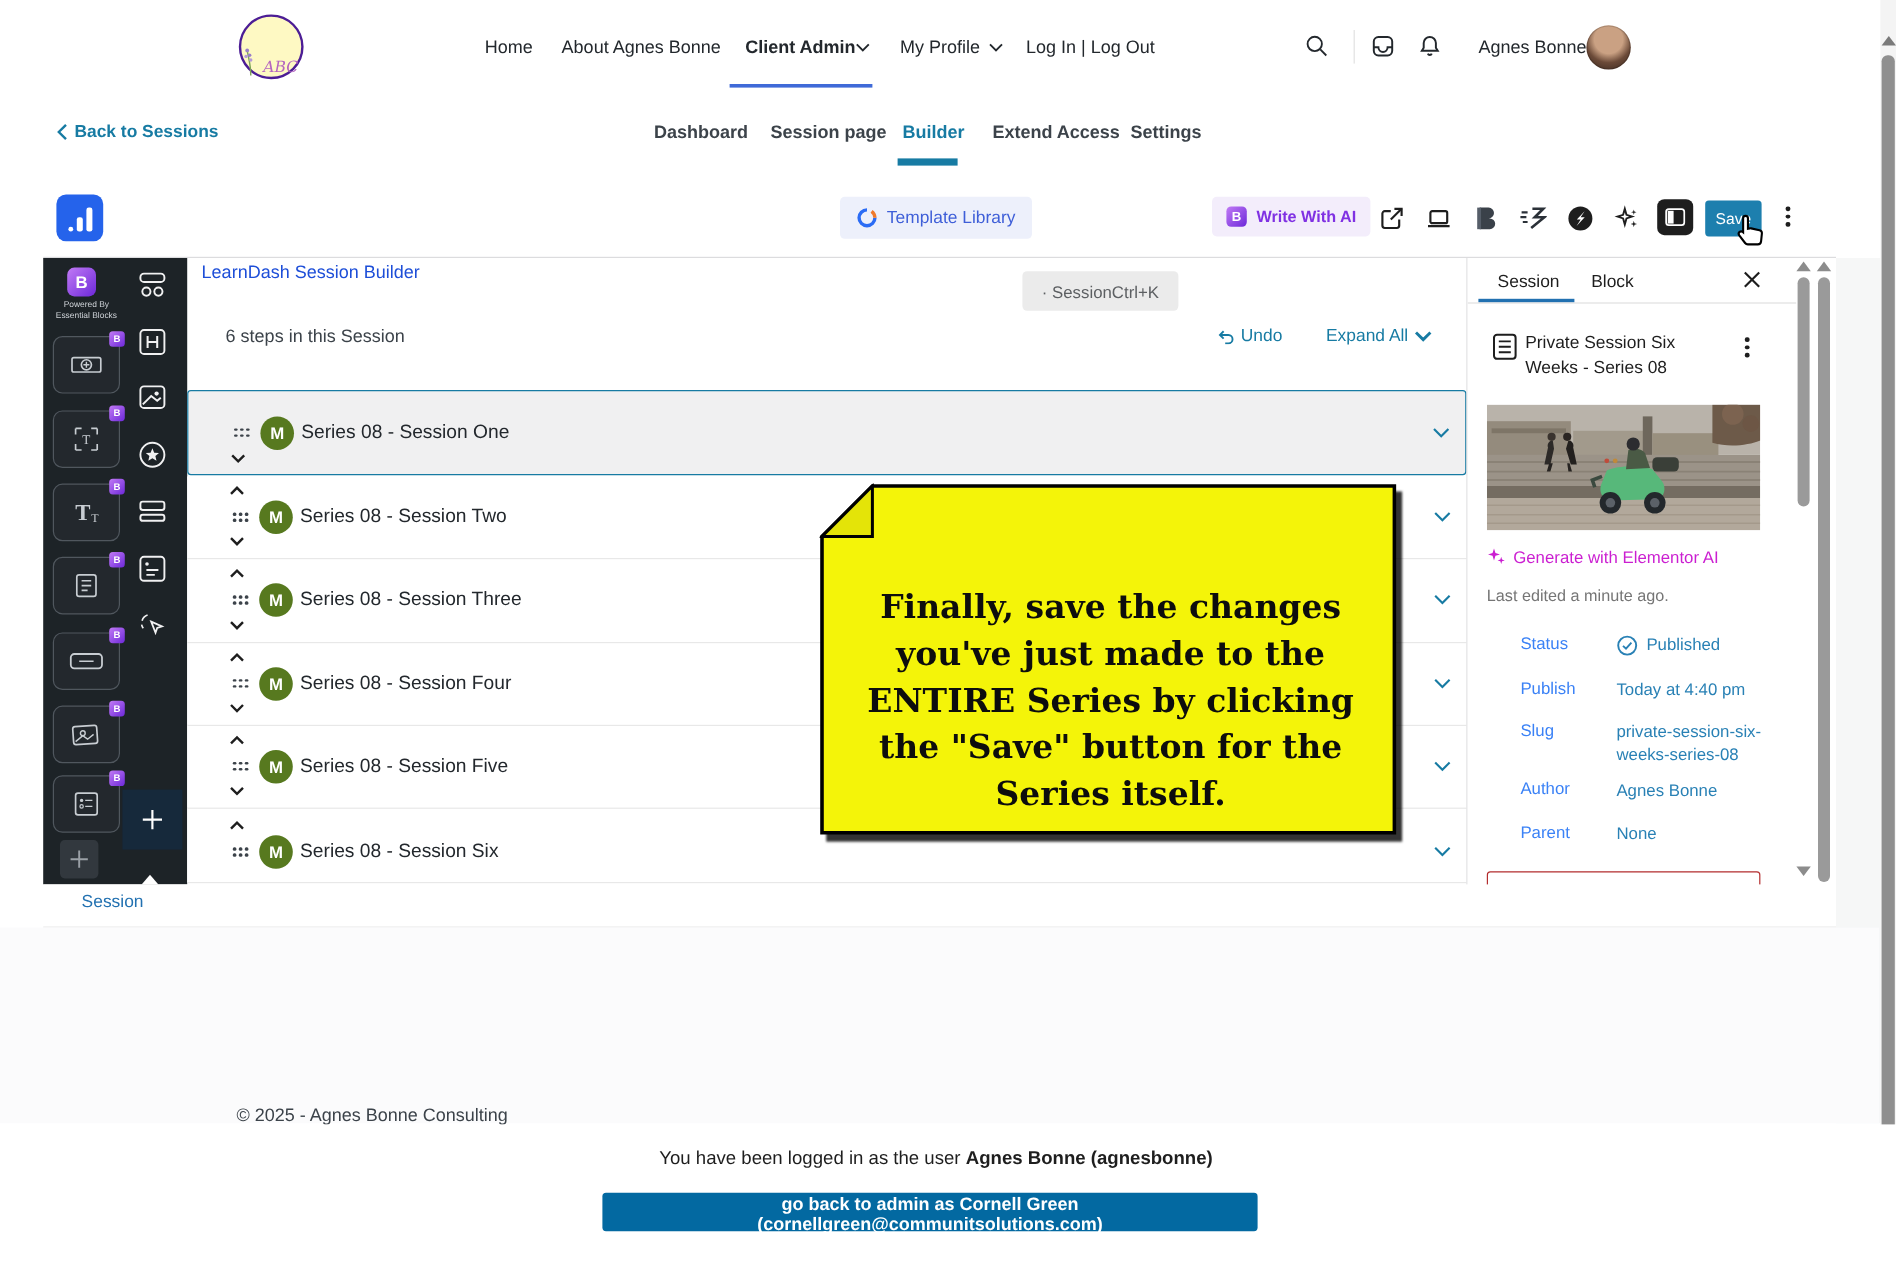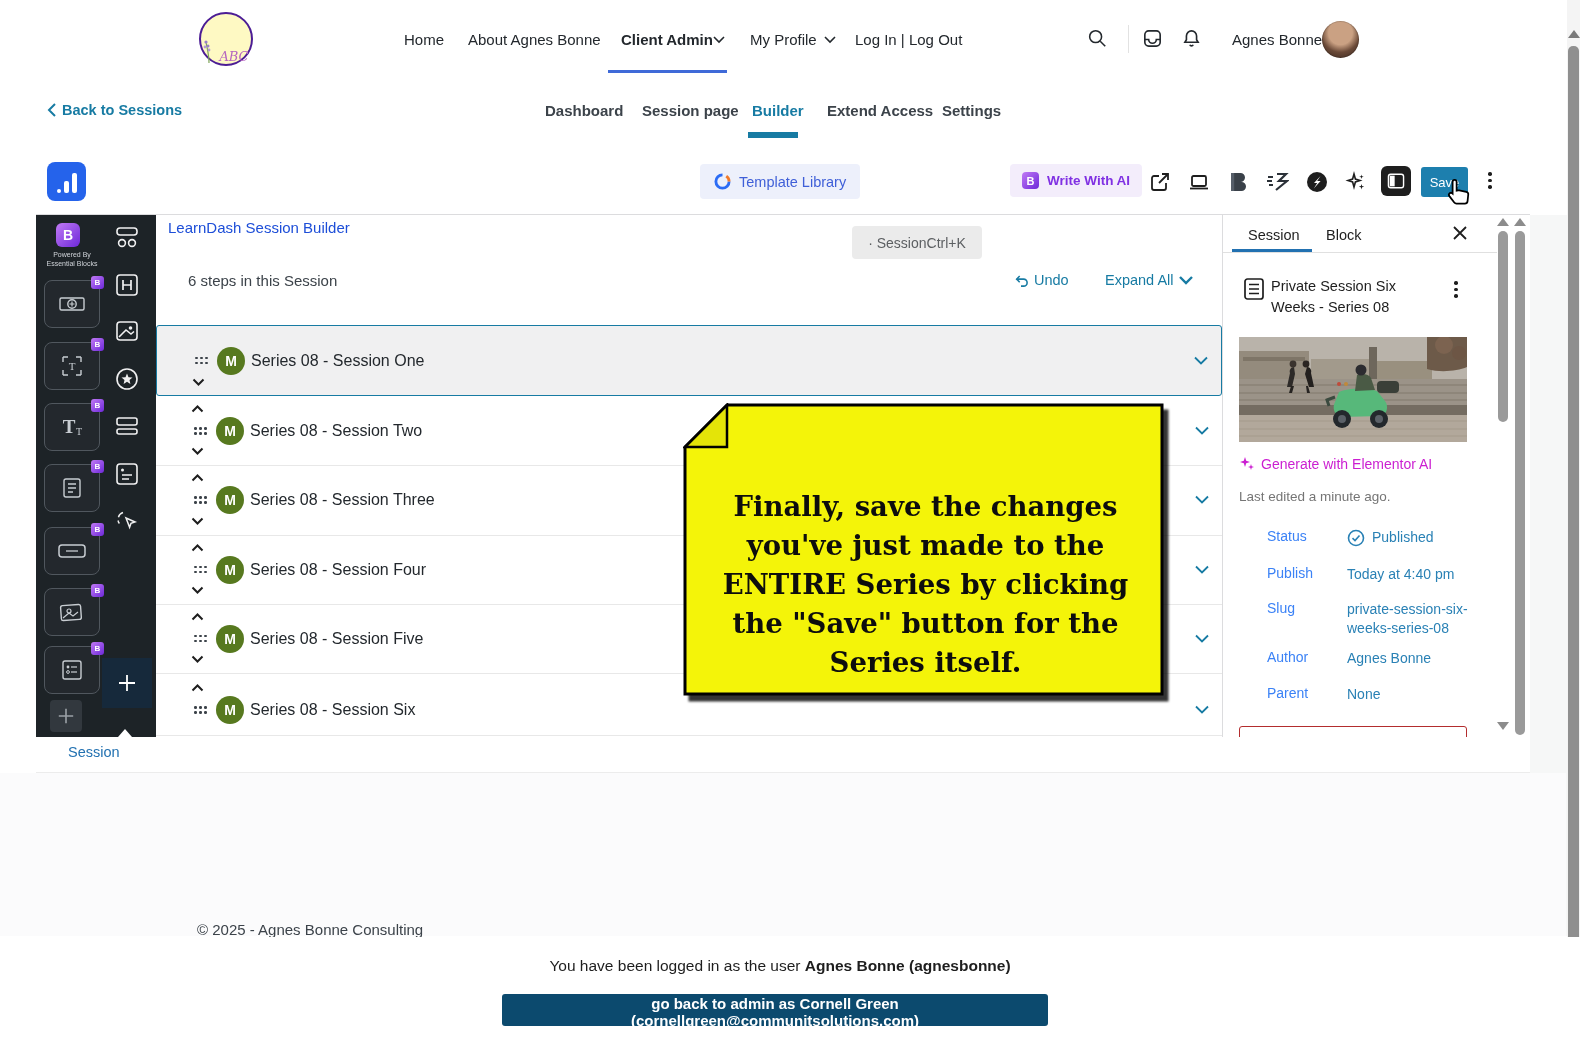--- a/index.html
+++ b/index.html
@@ -110,21 +110,21 @@
 
   
   .session-bar{left:36px;top:737px;width:1494px;height:35px;background:#fff;}
   .crumb-notch{left:118px;top:729px;width:0;height:0;border-left:7px solid transparent;border-right:7px solid transparent;border-bottom:8px solid #fff;}
   .session-crumb{left:68px;top:744px;color:#2271b1;font-size:14.5px;font-weight:400;}
   .faint-line{left:36px;top:772px;width:1494px;height:1px;background:#ececec;}
   .lower-bg{left:0;top:773px;width:1566px;height:163px;background:#fbfbfc;}
   .copyright{left:197px;top:921px;font-size:15px;color:#3c434a;z-index:1;}
   .footer-band{left:0;top:937px;width:1580px;height:115px;background:#fff;z-index:2;}
   .login-notice{position:absolute;left:0;top:20px;width:1560px;text-align:center;font-size:15.5px;color:#1e1e1e;}
-  .admin-btn{position:absolute;left:502px;top:57px;width:546px;height:32px;background:#0c4a6e;border:none;border-radius:3px;
+  .admin-btn{position:absolute;left:502px;top:57px;width:546px;height:32px;background:#0369a1;border:none;border-radius:3px;
     color:#fff;font-weight:700;font-size:15px;font-family:inherit;}
 
   .cursor-hand{left:1444px;top:176px;z-index:9;}
 </style>
 </head>
 <body>
 
 <div class="abs logo-circle">
   <svg width="12" height="26" viewBox="0 0 12 26">
     <path d="M6 25 C6 16 4 10 3 4" stroke="#7da457" stroke-width="1.2" fill="none"></path>

